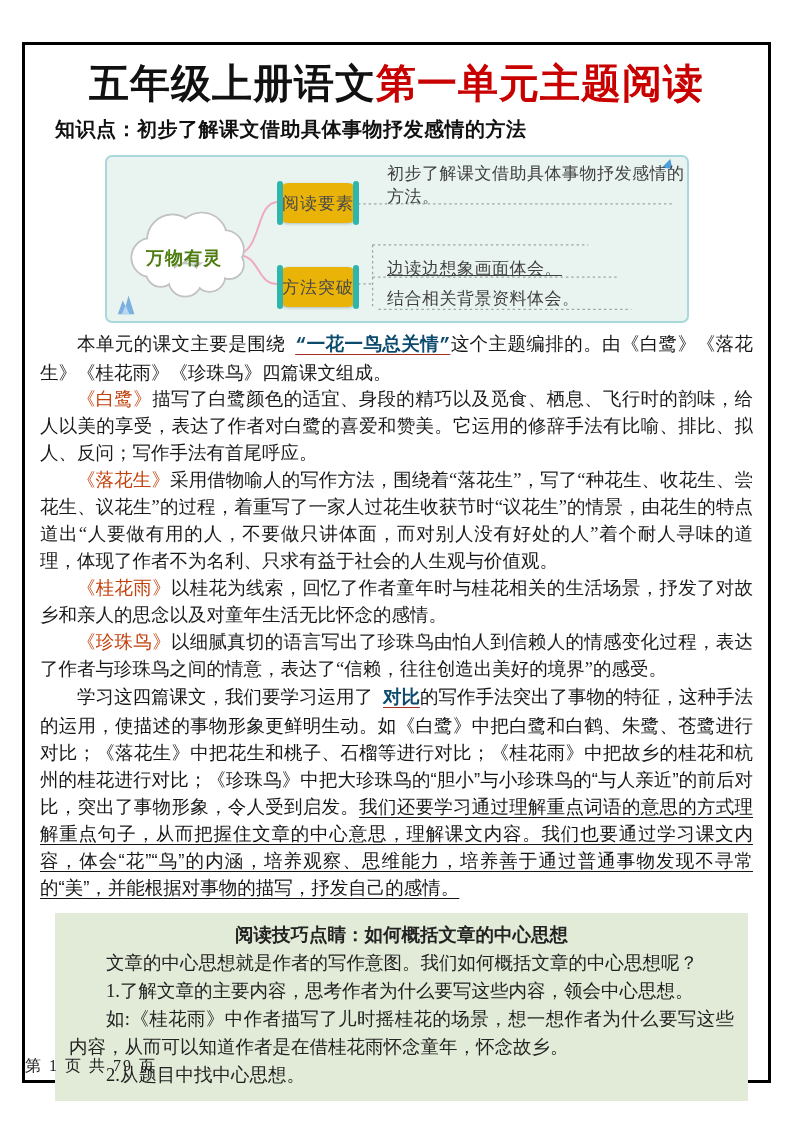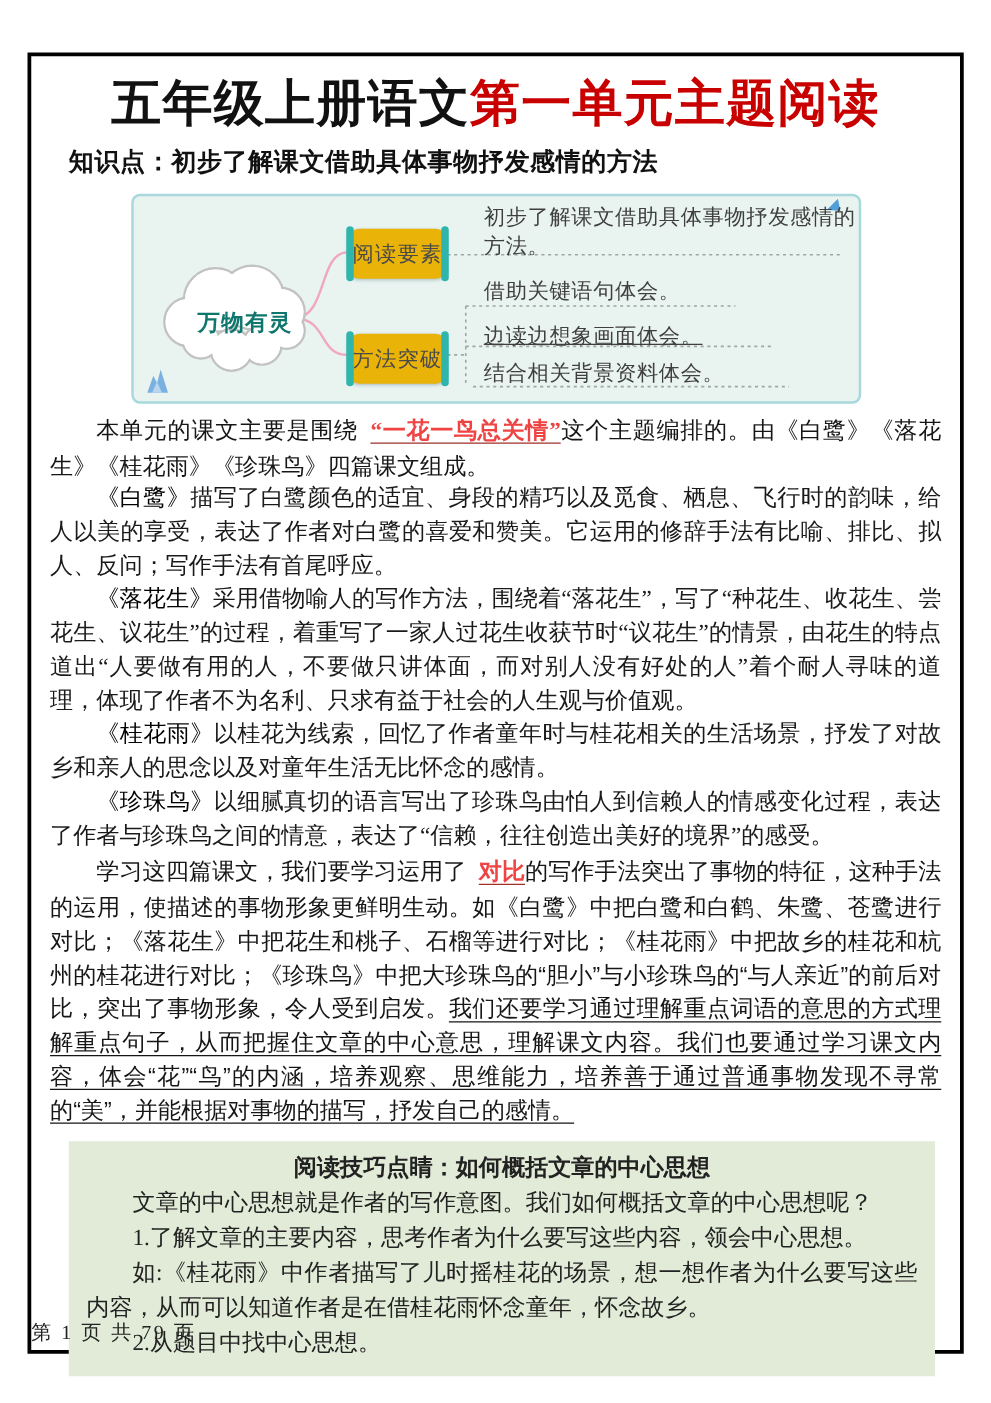--- a/index.html
+++ b/index.html
@@ -17,22 +17,22 @@
   .t-red{color:#c80000;}
   .kp{margin:9px 0 0 30px;font-size:20px;font-weight:bold;color:#111;letter-spacing:.5px;}
 
   
   .diagram{
     position:relative;margin:12px 0 0 80px;width:584px;height:168px;
     background:#e9f4f1;border:2px solid #a8d8dc;border-radius:7px;box-sizing:border-box;
   }
   .dg-svg{position:absolute;left:0;top:0;width:100%;height:100%;}
   .cloud-label{
-    position:absolute;left:40px;top:89px;width:98px;text-align:center;
-    font-weight:bold;font-size:18px;color:#0f766e;letter-spacing:1px;
+    position:absolute;left:28px;top:89px;width:98px;text-align:center;
+    font-weight:bold;font-size:18px;color:#4d7c0f;letter-spacing:1px;
   }
   .node{
     position:absolute;left:172px;width:78px;height:40px;background:#eab308;border-radius:9px;
     box-shadow:0 1px 3px rgba(80,110,110,.4);display:flex;align-items:center;justify-content:center;
     font-size:17px;color:#4a4a4a;letter-spacing:1px;
   }
   .node::before,.node::after{content:"";position:absolute;top:-2px;width:6px;height:44px;background:#2fb5ac;border-radius:4px;}
   .node::before{left:-2px}
   .node::after{right:-2px}
   .node1{top:26px}
@@ -41,22 +41,22 @@
   .t1{top:5px;width:298px;}
   .t2{top:64px;}
   .t3{top:100px;text-decoration:underline;}
   .t4{top:130px;}
 
   
   .content{margin:7px 15px 0 15px;text-align:justify;}
   .content p{margin:0;text-indent:2em;font-size:18.5px;line-height:27px;}
   .hei{font-family:"Liberation Sans",sans-serif;color:#161616;}
   .kai{font-family:"Liberation Serif",serif;color:#1a1a1a;}
-  .lead-red{color:#000000;}
-  .red-u{color:#ef4444;font-family:Liberation Serif, serif;font-weight:bold;text-decoration:underline;text-underline-offset:4px;text-decoration-color:#a03028;margin-left:10px;}
+  .lead-red{color:#c2410c;}
+  .red-u{color:#0c4a6e;font-family:Liberation Mono, monospace;font-weight:bold;text-decoration:underline;text-underline-offset:4px;text-decoration-color:#a03028;margin-left:10px;}
   .black-u{text-decoration:underline;text-underline-offset:4px;}
 
   
   .tips{margin:12px 20px 0 30px;background:#e2ebd7;padding:8px 14px 12px 14px;box-sizing:border-box;}
   .tips-title{text-align:center;font-family:Liberation Serif, serif;font-weight:bold;font-size:18.5px;line-height:28px;color:#222;}
   .tips p{margin:0;text-indent:2em;font-family:"Liberation Serif",serif;font-size:18.5px;line-height:28px;color:#222;text-align:justify;}
 
   
   .footer{
     position:absolute;bottom:3px;left:0;width:100%;
@@ -119,21 +119,20 @@
       </g>
     </svg>
     <div class="cloud-label">万物有灵</div>
     <div class="node node1">
         <span>阅读要素</span>
       </div>
     <div class="node node2">
         <span>方法突破</span>
       </div>
     <div class="dg-text t1">初步了解课文借助具体事物抒发感情的方法。</div>
-    <div class="dg-text t2">借助关键语句体会。</div>
     <div class="dg-text t3">边读边想象画面体会。</div>
     <div class="dg-text t4">结合相关背景资料体会。</div>
   </div>
 
   <div class="content">
     <p class="hei"><span>本单元的课文主要是围绕</span><span class="red-u">“一花一鸟总关情”</span><span>这个主题编排的。由《白鹭》《落花生》《桂花雨》《珍珠鸟》四篇课文组成。</span></p>
     <p class="kai"><span class="lead-red">《白鹭》</span><span>描写了白鹭颜色的适宜、身段的精巧以及觅食、栖息、飞行时的韵味，给人以美的享受，表达了作者对白鹭的喜爱和赞美。它运用的修辞手法有比喻、排比、拟人、反问；写作手法有首尾呼应。</span></p>
     <p class="kai"><span class="lead-red">《落花生》</span><span>采用借物喻人的写作方法，围绕着“落花生”，写了“种花生、收花生、尝花生、议花生”的过程，着重写了一家人过花生收获节时“议花生”的情景，由花生的特点道出“人要做有用的人，不要做只讲体面，而对别人没有好处的人”着个耐人寻味的道理，体现了作者不为名利、只求有益于社会的人生观与价值观。</span></p>
     <p class="kai"><span class="lead-red">《桂花雨》</span><span>以桂花为线索，回忆了作者童年时与桂花相关的生活场景，抒发了对故乡和亲人的思念以及对童年生活无比怀念的感情。</span></p>
     <p class="kai"><span class="lead-red">《珍珠鸟》</span><span>以细腻真切的语言写出了珍珠鸟由怕人到信赖人的情感变化过程，表达了作者与珍珠鸟之间的情意，表达了“信赖，往往创造出美好的境界”的感受。</span></p>

